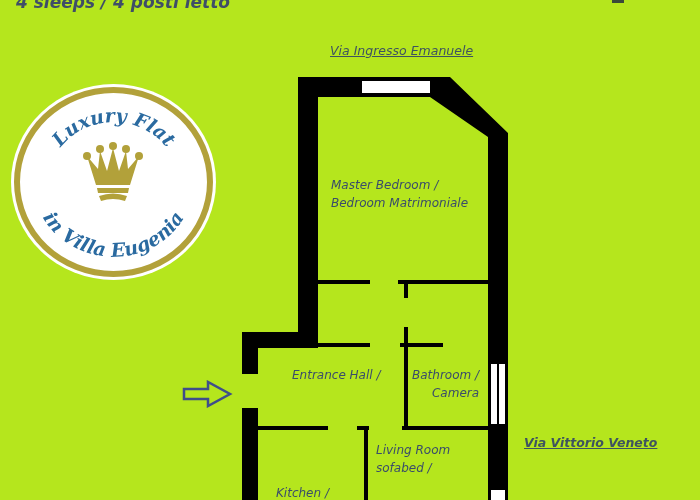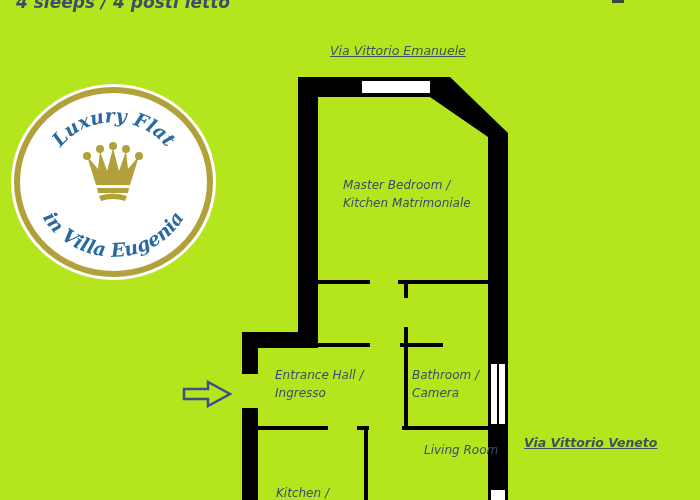--- a/index.html
+++ b/index.html
@@ -56,21 +56,21 @@
       <circle cx="93" cy="53" r="4"></circle>
       <circle cx="106" cy="56" r="4"></circle>
       <circle cx="119" cy="63" r="4"></circle>
       <path d="M67 63 L76 92 L110 92 L119 63 L108 76 L106 58 L99 78 L93 55 L87 78 L80 58 L78 76 Z"></path>
       <path d="M77 95 L109 95 L108 100 L78 100 Z"></path>
       <path d="M79 103 Q93 98 107 103 L105 108 Q93 104 81 108 Z"></path>
     </g>
   </svg>
 </div>
 
-<div class="abs street" style="left:330px; top:43px;">Via Vittorio Emanuele</div>
+<div class="abs street" style="left:330px; top:43px;">Via Ingresso Emanuele</div>
 <div class="abs street" style="left:524px; top:435px;font-weight:bold;">Via Vittorio Veneto</div>
 
 <div class="abs" style="left:0;top:0;width:700px;height:500px;">
 
   <div class="wall" style="left:298px; top:77px; width:152px; height:20px;"></div>
   <div class="window" style="left:360px; top:79px; width:76px; height:16px;"></div>
 
   <svg class="abs" style="left:430px; top:77px;" width="80" height="80">
     <polygon points="0,0 20,0 78,56 78,75 58,75 58,60 0,20" fill="#000"></polygon>
   </svg>
@@ -96,30 +96,30 @@
   <div class="wall" style="left:258px; top:426px; width:70px; height:4px;"></div>
   <div class="wall" style="left:357px; top:426px; width:12px; height:4px;"></div>
   <div class="wall" style="left:364px; top:426px; width:4px; height:74px;"></div>
   <div class="wall" style="left:402px; top:426px; width:86px; height:4px;"></div>
 </div>
 
 <svg class="abs" style="left:182px; top:380px;" width="52" height="28">
   <polygon points="2,9 26,9 26,2 48,14 26,26 26,19 2,19" fill="none" stroke="#3f4e8a" stroke-width="2.5"></polygon>
 </svg>
 
-<div class="abs room" style="left:343px; top:176px;">
+<div class="abs room" style="left:331px; top:176px;">
   <span>Master Bedroom /</span>
-  <span>Kitchen Matrimoniale</span>
+  <span>Bedroom Matrimoniale</span>
 </div>
-<div class="abs room" style="left:275px; top:366px;">
+<div class="abs room" style="left:292px; top:366px;">
   <span>Entrance Hall /</span>
-  <span>Ingresso</span>
 </div>
-<div class="abs room" style="left:412px; top:366px;">
+<div class="abs room" style="left:412px; top:366px;text-align:right;">
   <span>Bathroom /</span>
   <span>Camera</span>
 </div>
-<div class="abs room" style="left:376px; top:441px;margin-left:48px;">
+<div class="abs room" style="left:376px; top:441px;">
   <span>Living Room</span>
+  <span>sofabed /</span>
 </div>
 <div class="abs room" style="left:276px; top:484px;">
   <span>Kitchen /</span>
 </div>
 
 </body></html>

